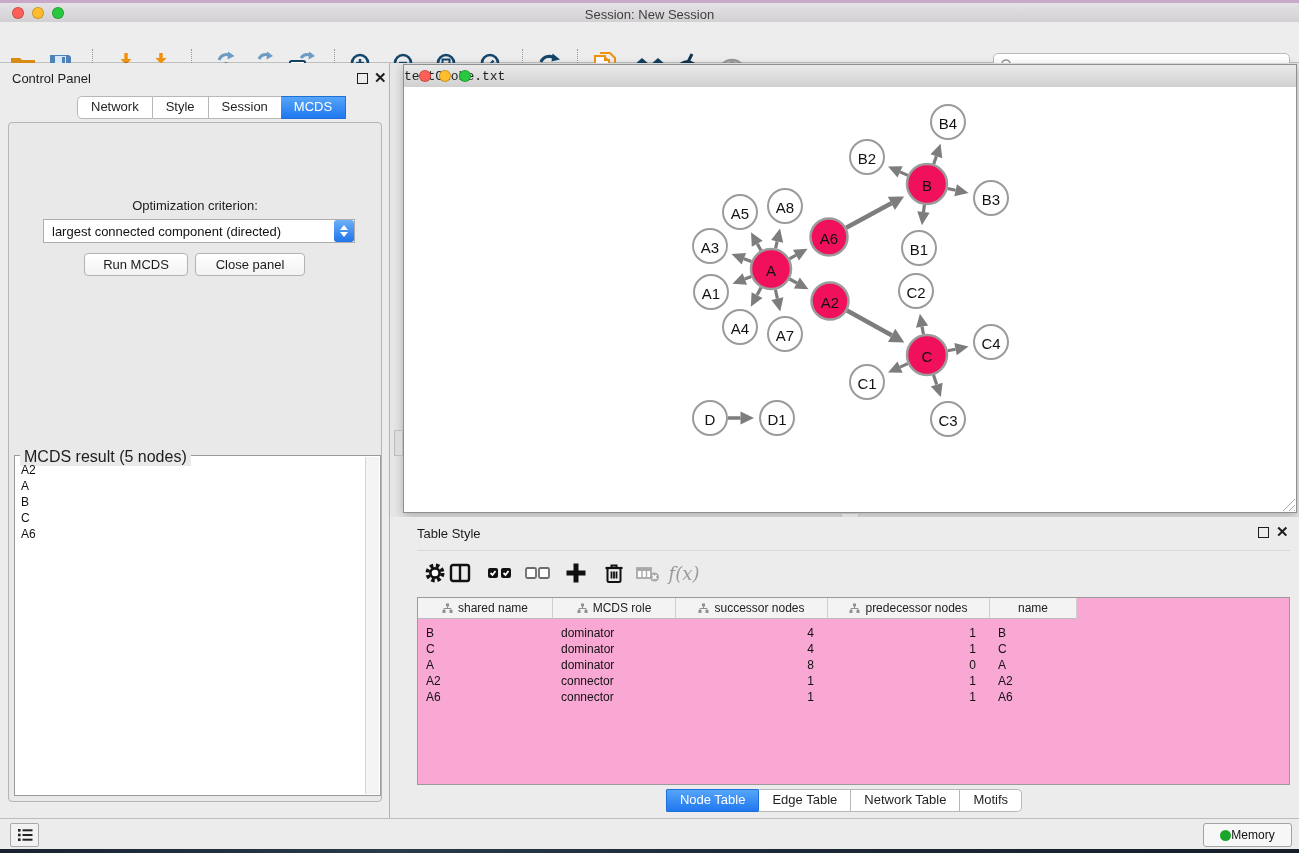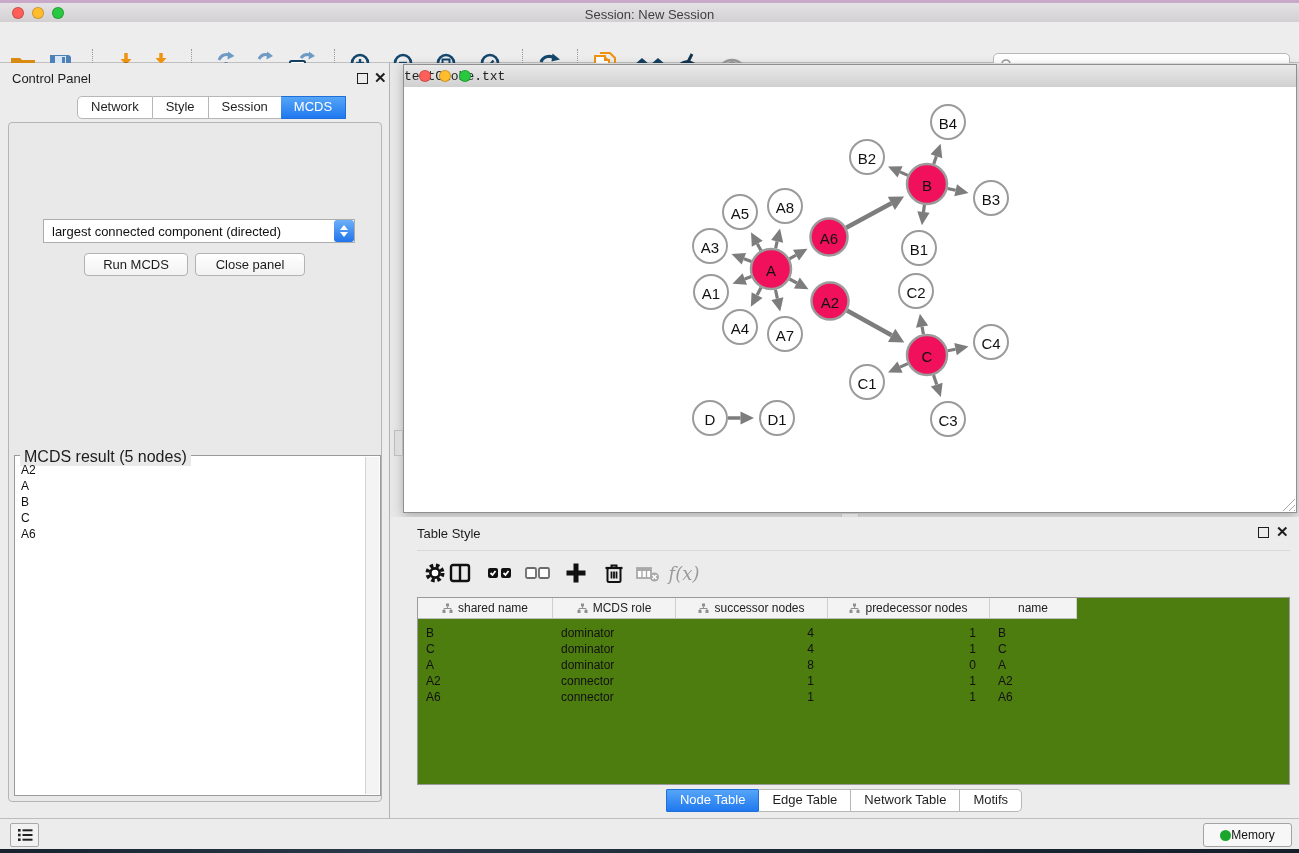--- a/index.html
+++ b/index.html
@@ -47,21 +47,21 @@
   .net-canvas{position:absolute;left:0;top:22px;width:892px;height:425px;background:#fff;overflow:hidden;}
   .resize-grip{position:absolute;right:1px;bottom:1px;width:14px;height:14px;background:repeating-linear-gradient(135deg,transparent 0 3px,#a8a8a8 3px 4px);clip-path:polygon(100% 0,100% 100%,0 100%);}
   .splitter-v{left:394px;top:430px;width:9px;height:26px;background:#dcdcdc;border:1px solid #bdbdbd;box-sizing:border-box;}
   .splitter-h{left:841px;top:513px;width:18px;height:5px;background:#dcdcdc;border:1px solid #bdbdbd;box-sizing:border-box;}
 
   
   .table-panel{left:390px;top:517px;width:909px;height:301px;background:#ececec;}
   .tp-toolbar-line{position:absolute;left:27px;top:33px;width:873px;border-top:1px solid #d8d8d8;}
   .tp-icon{position:absolute;top:42px;width:28px;height:28px;display:flex;align-items:center;justify-content:center;}
   .fx{font-family:"DejaVu Serif",serif;font-style:italic;font-size:18px;color:#9a9a9a;}
-  .dtable{position:absolute;left:27px;top:80px;width:873px;height:188px;background:#4d7c0f;border:1px solid #9a9a9a;box-sizing:border-box;overflow:hidden;}
+  .dtable{position:absolute;left:27px;top:80px;width:873px;height:188px;background:#f9a8d4;border:1px solid #9a9a9a;box-sizing:border-box;overflow:hidden;}
   .thead{position:absolute;left:0;top:0;height:21px;display:flex;}
   .th{background:#f3f3f3;border-right:1px solid #cfcfcf;border-bottom:1px solid #bdbdbd;display:flex;align-items:center;justify-content:center;font-size:12px;color:#222;gap:5px;box-sizing:border-box;}
   .trow{position:absolute;display:flex;height:16px;font-size:12px;color:#111;}
   .td{box-sizing:border-box;display:flex;align-items:center;}
   .bot-tabs{position:absolute;left:0;right:0;top:272px;display:flex;justify-content:center;}
 
   
   .status-bar{left:0;top:818px;width:1299px;height:31px;background:#ececec;border-top:1px solid #bdbdbd;box-sizing:border-box;}
   .list-btn{position:absolute;left:10px;top:4px;width:27px;height:22px;background:#f2f2f2;border:1px solid #a9a9a9;border-radius:2px;display:flex;align-items:center;justify-content:center;}
   .memory-btn{position:absolute;right:7px;top:4px;width:87px;height:22px;background:#f7f7f7;border:1px solid #a3a3a3;border-radius:3px;display:flex;align-items:center;justify-content:center;font-size:12px;color:#111;}
@@ -240,20 +240,21 @@
     <div class="abs panel-title" style="left:12px;top:8px;">Control Panel</div>
     <span class="abs float-box" style="left:357px;top:10px;"></span>
     <span class="abs close-x" style="left:374px;top:9px;">✕</span>
     <div class="abs tabgroup" style="left:77px;top:33px;" id="cp-tabs">
         <span class="tab">Network</span>
         <span class="tab">Style</span>
         <span class="tab">Session</span>
         <span class="tab active">MCDS</span>
       </div>
     <div class="abs cp-content"></div>
+    <div class="abs opt-label">Optimization criterion:</div>
     <div class="abs select">
       <span class="val">largest connected component (directed)</span>
       <span class="stepper">
           <span class="tri-up"></span>
           <span class="tri-dn"></span>
         </span>
     </div>
     <div class="abs btn" style="left:84px;top:190px;width:104px;height:23px;">Run MCDS</div>
     <div class="abs btn" style="left:195px;top:190px;width:110px;height:23px;">Close panel</div>
     <div class="abs groupbox">

